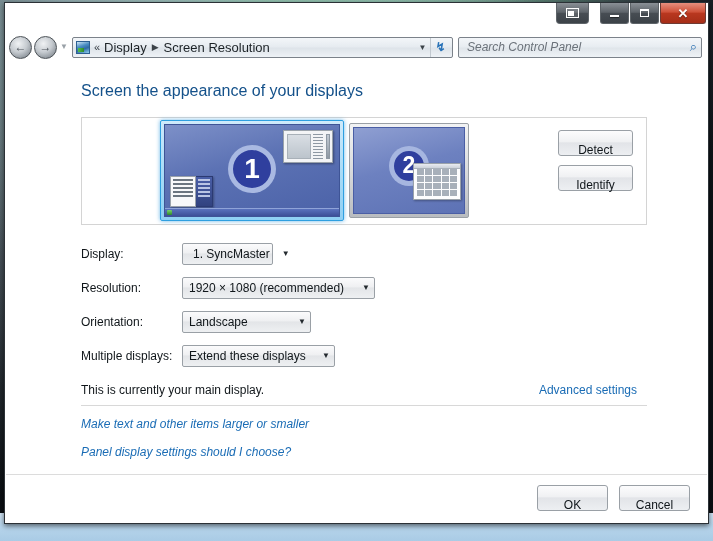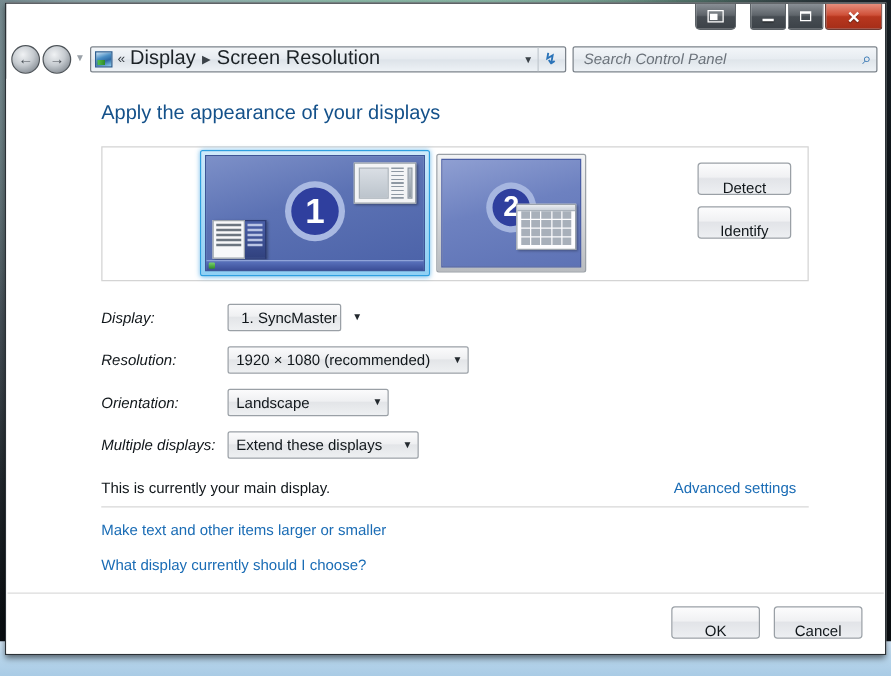--- a/index.html
+++ b/index.html
@@ -150,21 +150,21 @@
     box-sizing: border-box;
     position: relative;
   }
   #crumb-icon::after {
     content: ""; position: absolute; left: 1px; bottom: 1px;
     width: 6px; height: 4px;
     background: linear-gradient(90deg, #53c14a 0%, #2f8a2a 100%);
   }
   .crumb-sep-dbl { color: #3b4248; font-size: 11px; margin-right: 4px; }
   .crumb-text {
-    color: #1c2226; font-size: 16px; white-space: nowrap;
+    color: #1c2226; font-size: 13px; white-space: nowrap;
   }
   .crumb-arrow {
     color: #3b4248; font-size: 9px; margin: 0 5px; line-height: 1;
   }
   .addr-spacer { flex: 1; }
   .addr-drop {
     width: 15px; height: 19px; display: flex; align-items: center; justify-content: center;
     color: #3b4248; font-size: 8px;
   }
   .addr-refresh {
@@ -402,21 +402,20 @@
     display: flex;
     align-items: center;
     height: 22px;
   }
   .form-label {
     font-size: 12px;
     color: #10161a;
     width: 101px;
     flex: none;
     white-space: nowrap;
-    font-style: italic;
   }
   .combo {
     height: 22px;
     background: linear-gradient(180deg, #fbfbfc 0%, #eff0f2 44%, #e3e5e8 50%, #eef0f2 100%);
     border: 1px solid #9aa0a6;
     border-radius: 2px;
     display: flex;
     align-items: center;
     box-sizing: border-box;
     padding: 0 4px 0 6px;
@@ -458,20 +457,21 @@
     background: #d8d8d8;
   }
   .footer-link {
     position: absolute;
     left: 76px;
     font-size: 12px;
     color: #1a6cb5;
     text-decoration: none;
     cursor: default;
     white-space: nowrap;
+    font-style: italic;
   }
   #link-make-text { top: 354px; }
   #link-what-settings { top: 382px; }
 
   
   #footer-sep {
     position: absolute;
     left: 1px; right: 1px; top: 411px;
     height: 1px; background: #dcdcdc;
   }
@@ -532,21 +532,21 @@
     </div>
 
     <div id="searchbox">
       <input id="search-input" type="text" placeholder="Search Control Panel" style="">
       <span id="search-icon">⌕</span>
     </div>
   </div>
 
   <div id="content">
 
-    <div id="page-title">Apply the appearance of your displays</div>
+    <div id="page-title">Screen the appearance of your displays</div>
 
     <div id="preview-panel">
 
       <div class="monitor" id="monitor-1">
         <div class="screen" id="screen-1">
           <div id="mini-window">
             <div class="mw-left"></div>
             <div class="mw-right"></div>
             <div class="mw-bar"></div>
           </div>
@@ -642,21 +642,21 @@
         <span class="combo-arrow">▼</span>
       </div>
     </div>
 
     <div id="main-display-text">This is currently your main display.</div>
     <a id="advanced-settings" href="#">Advanced settings</a>
 
     <div id="separator"></div>
 
     <a class="footer-link" id="link-make-text" href="#">Make text and other items larger or smaller</a>
-    <a class="footer-link" id="link-what-settings" href="#">What display currently should I choose?</a>
+    <a class="footer-link" id="link-what-settings" href="#">Panel display settings should I choose?</a>
 
     <div id="footer-sep"></div>
     <div id="footer-buttons">
       <button class="btn">OK</button>
       <button class="btn">Cancel</button>
     </div>
 
   </div>
 </div>
 

